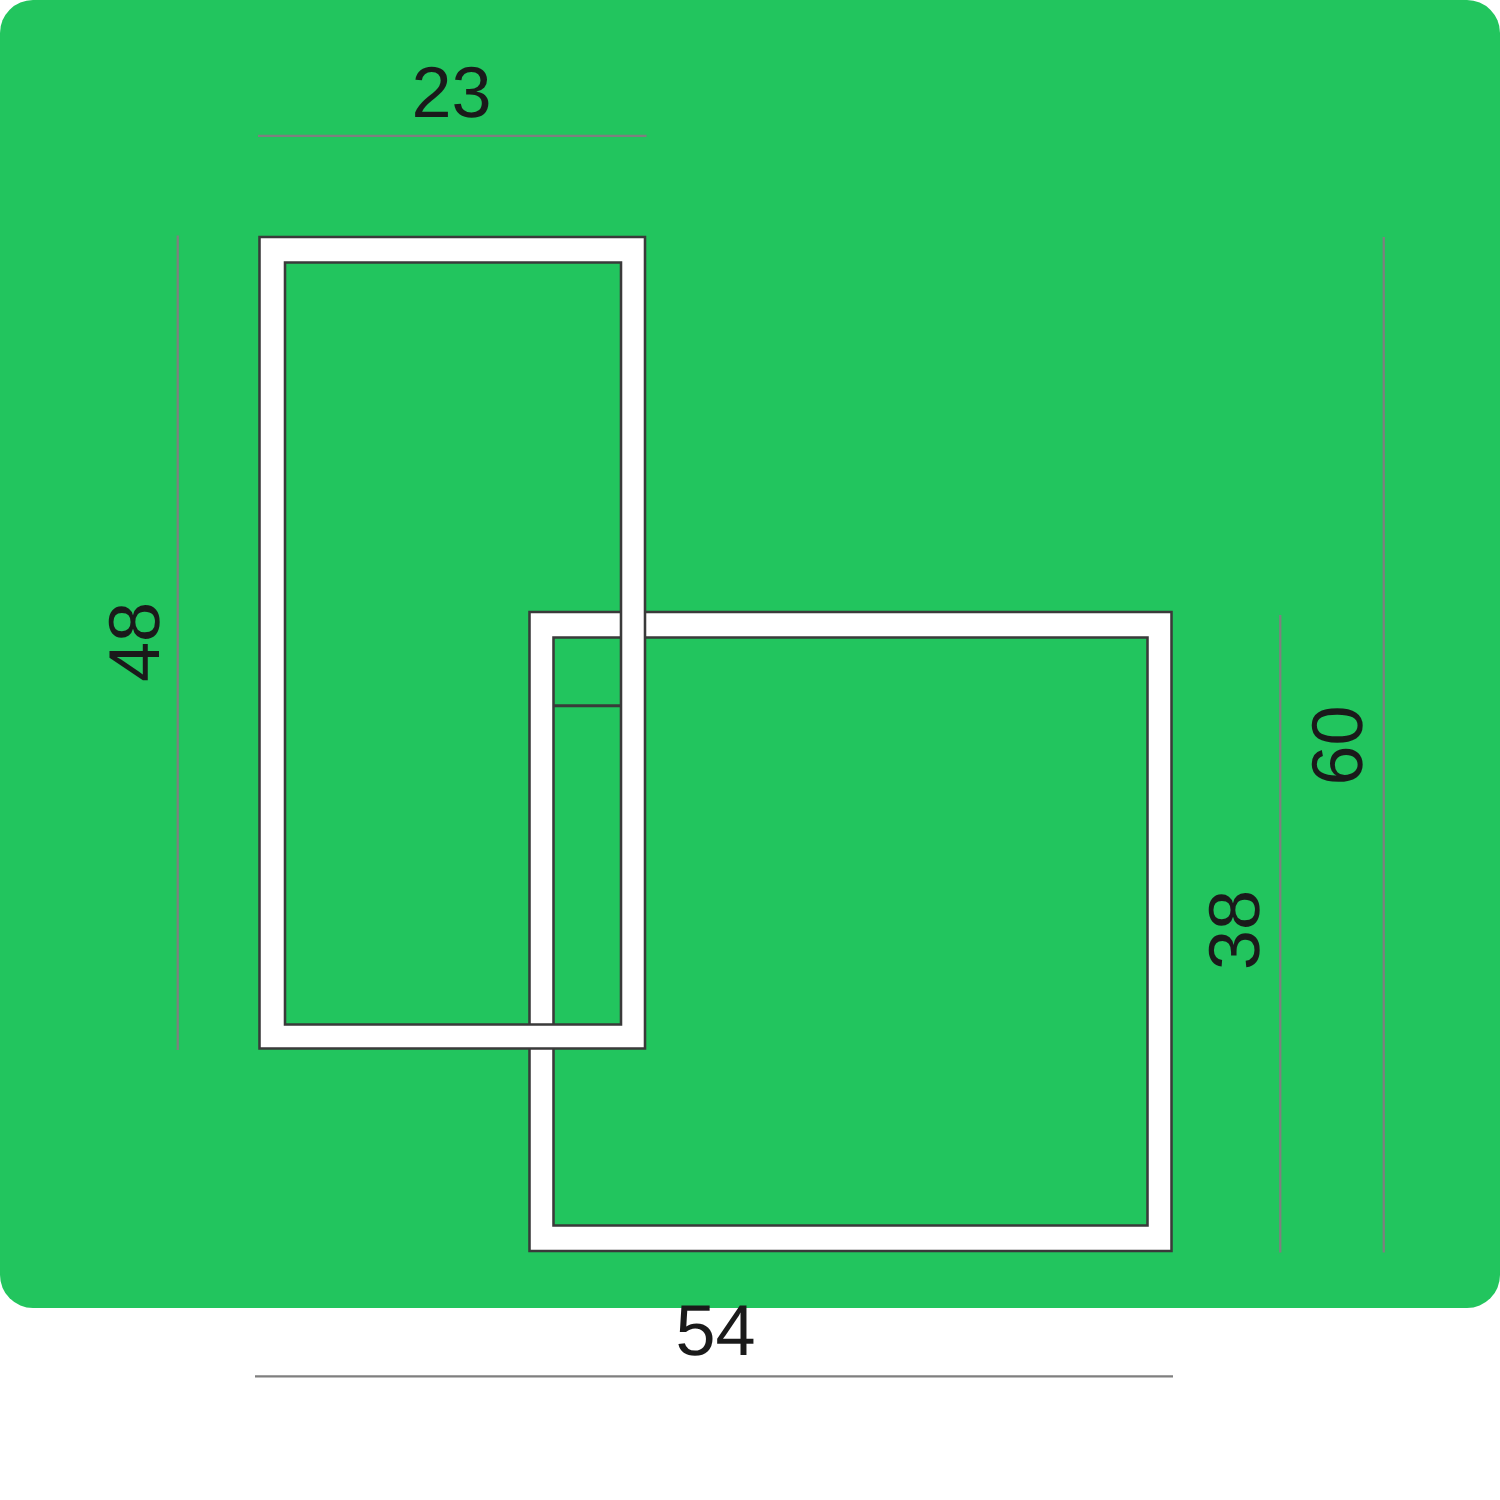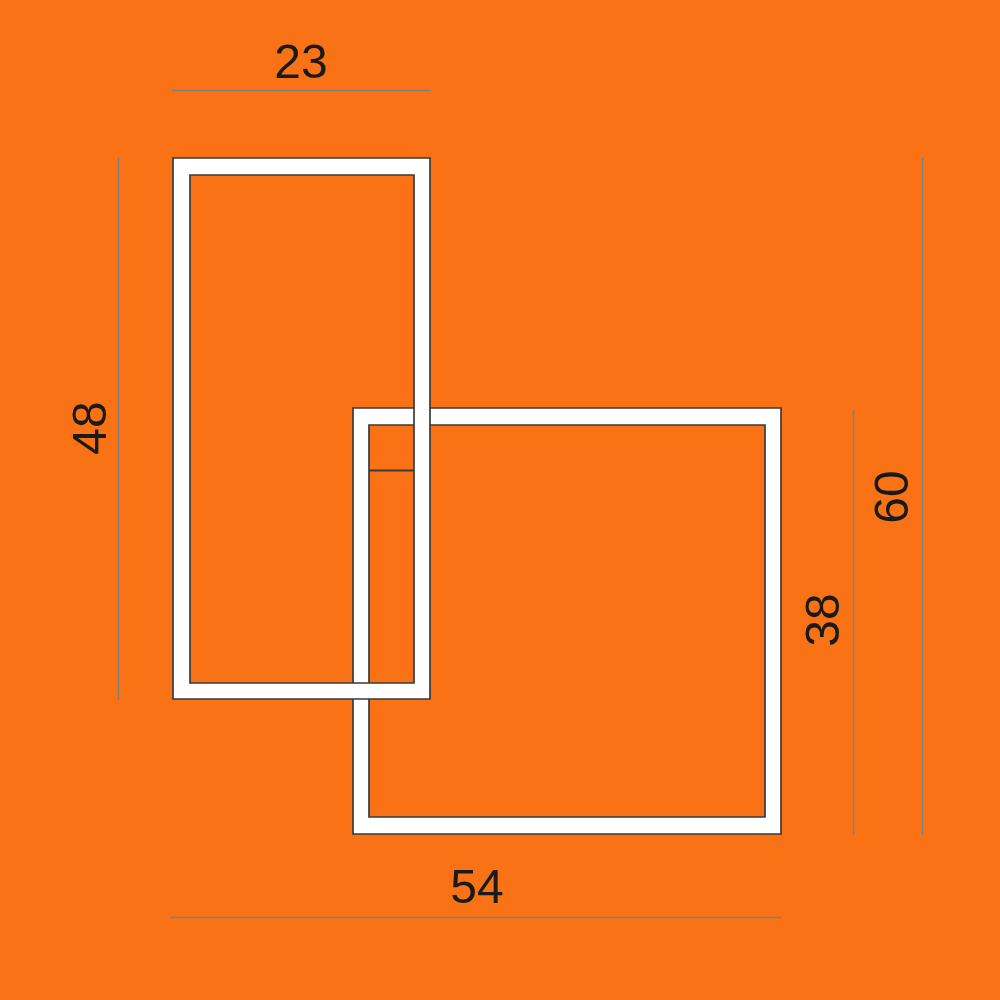--- a/index.html
+++ b/index.html
@@ -7,22 +7,23 @@
     padding: 0;
     background: #ffffff;
     width: 1000px;
     height: 1000px;
     overflow: hidden;
     font-family: "Liberation Sans", sans-serif;
   }
   .stage {
     position: relative;
     width: 1000px;
-    height: 1000px;
-    background: #f97316;
+    height: 872px;
+    background: #22c55e;
+    border-radius: 22px;
   }
   svg { display: block; }
   .frame-path {
     fill: #ffffff;
     fill-rule: evenodd;
     stroke: #3a3a3a;
     stroke-width: 1.7;
   }
   .junction-line {
     stroke: #3a3a3a;

